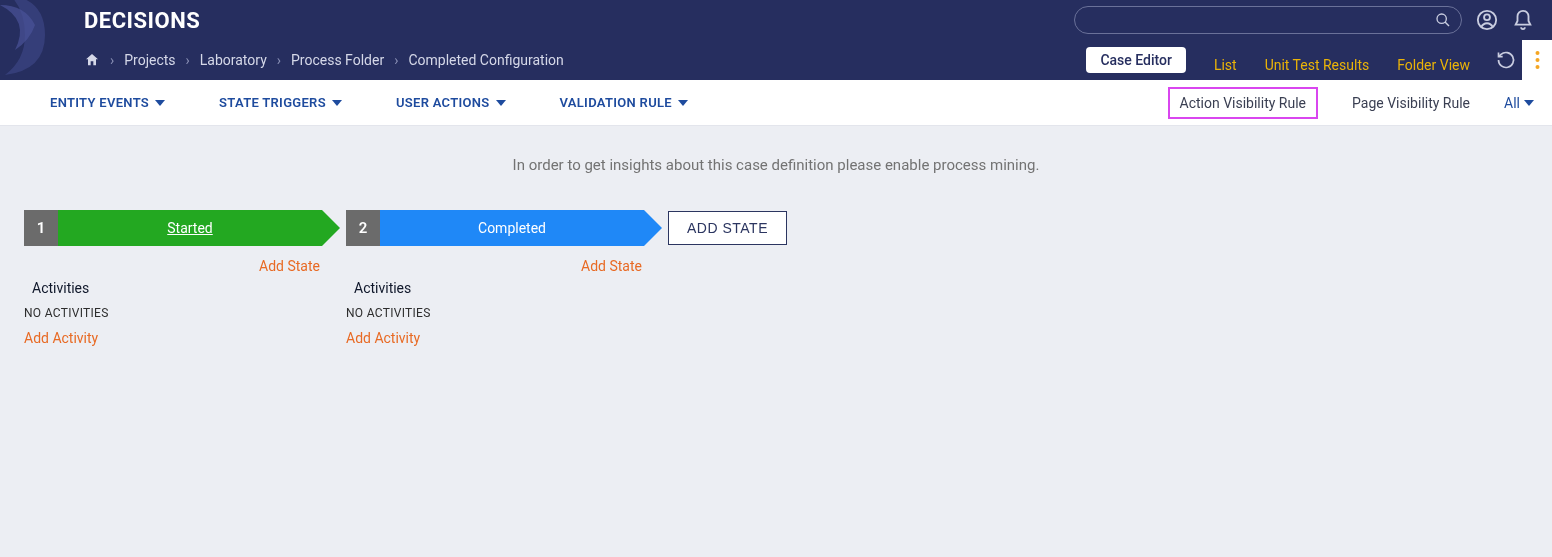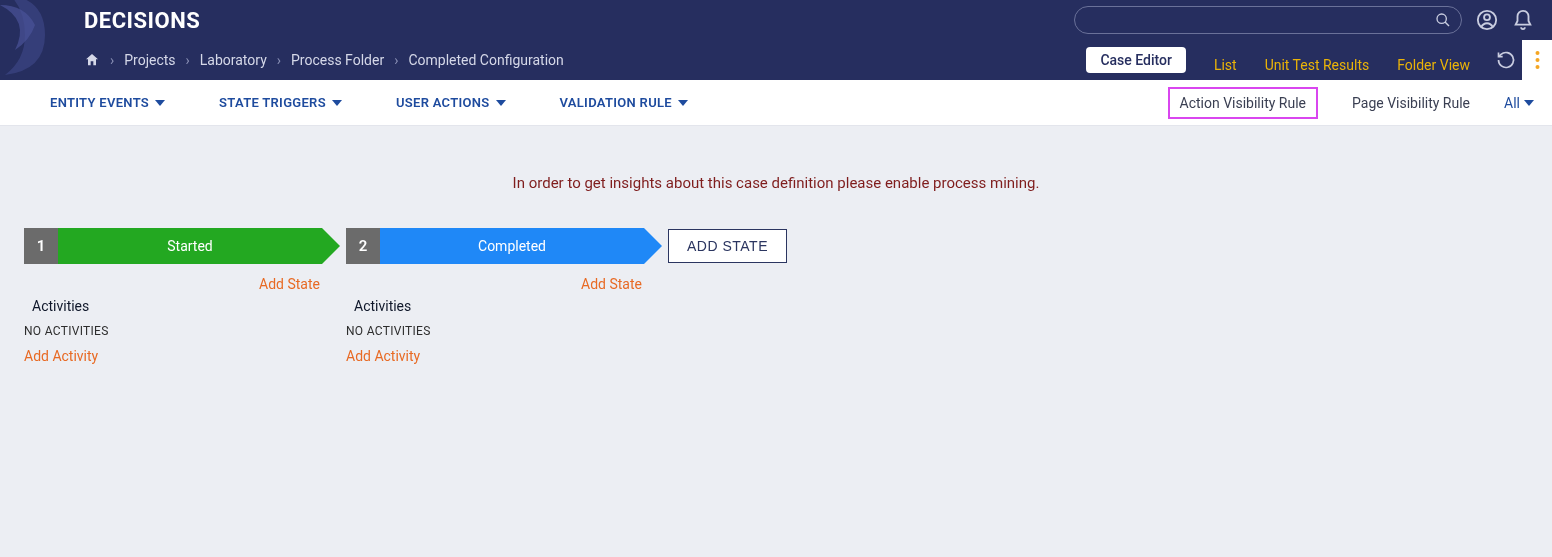--- a/index.html
+++ b/index.html
@@ -173,23 +173,23 @@
     color: #1e4b9e;
     display: flex;
     align-items: center;
     gap: 4px;
   }
   .content {
     padding: 0;
   }
   .info-text {
     text-align: center;
-    color: #7f1d1d;
+    color: #737373;
     font-size: 15px;
-    padding: 48px 0 36px 0;
+    padding: 30px 0 36px 0;
   }
   .states-row {
     display: flex;
     align-items: flex-start;
     gap: 24px;
     padding-left: 24px;
   }
   .state-column {
     width: 298px;
   }
@@ -219,21 +219,21 @@
   }
   .state-body::after {
     content: '';
     position: absolute;
     right: -18px;
     top: 0;
     width: 0; height: 0;
     border-top: 18px solid transparent;
     border-bottom: 18px solid transparent;
   }
-  .state-green { background: #23a821; }
+  .state-green { background: #23a821; text-decoration: underline; }
   .state-green::after { border-left: 18px solid #23a821; }
   .state-blue { background: #1f88f7; }
   .state-blue::after { border-left: 18px solid #1f88f7; }
   .add-state-link {
     color: #e86a24;
     font-size: 14px;
     text-align: right;
     padding: 12px 2px 6px 0;
     cursor: pointer;
   }

